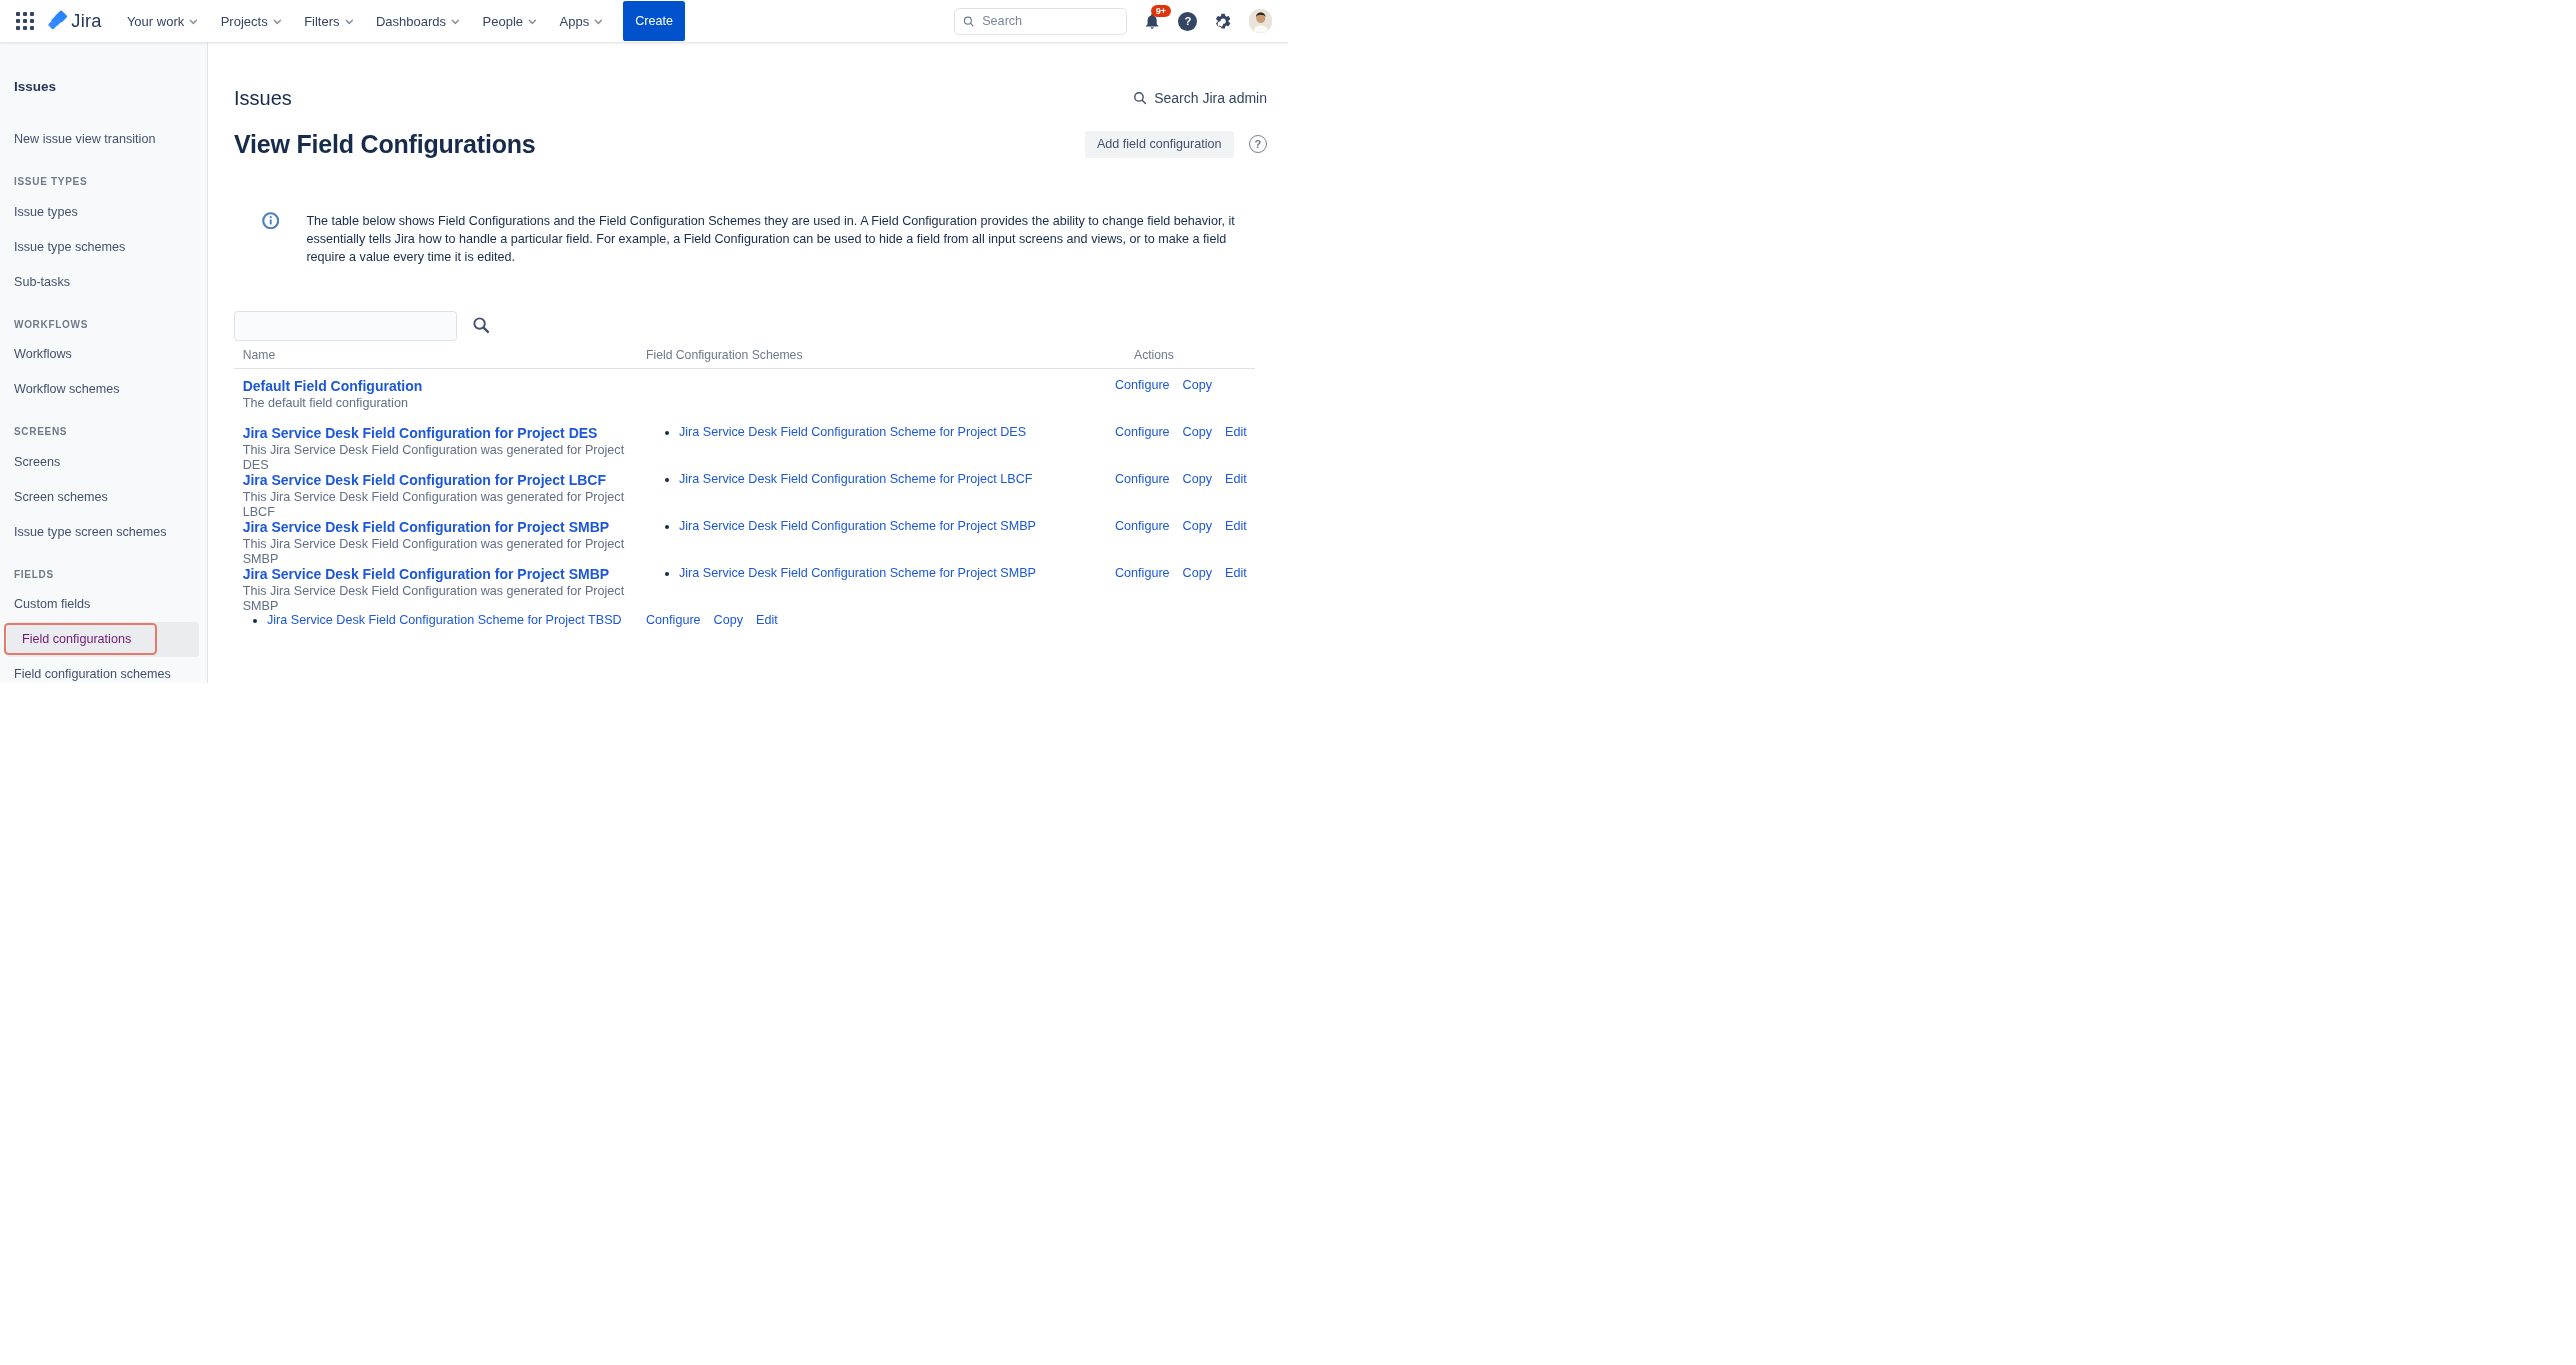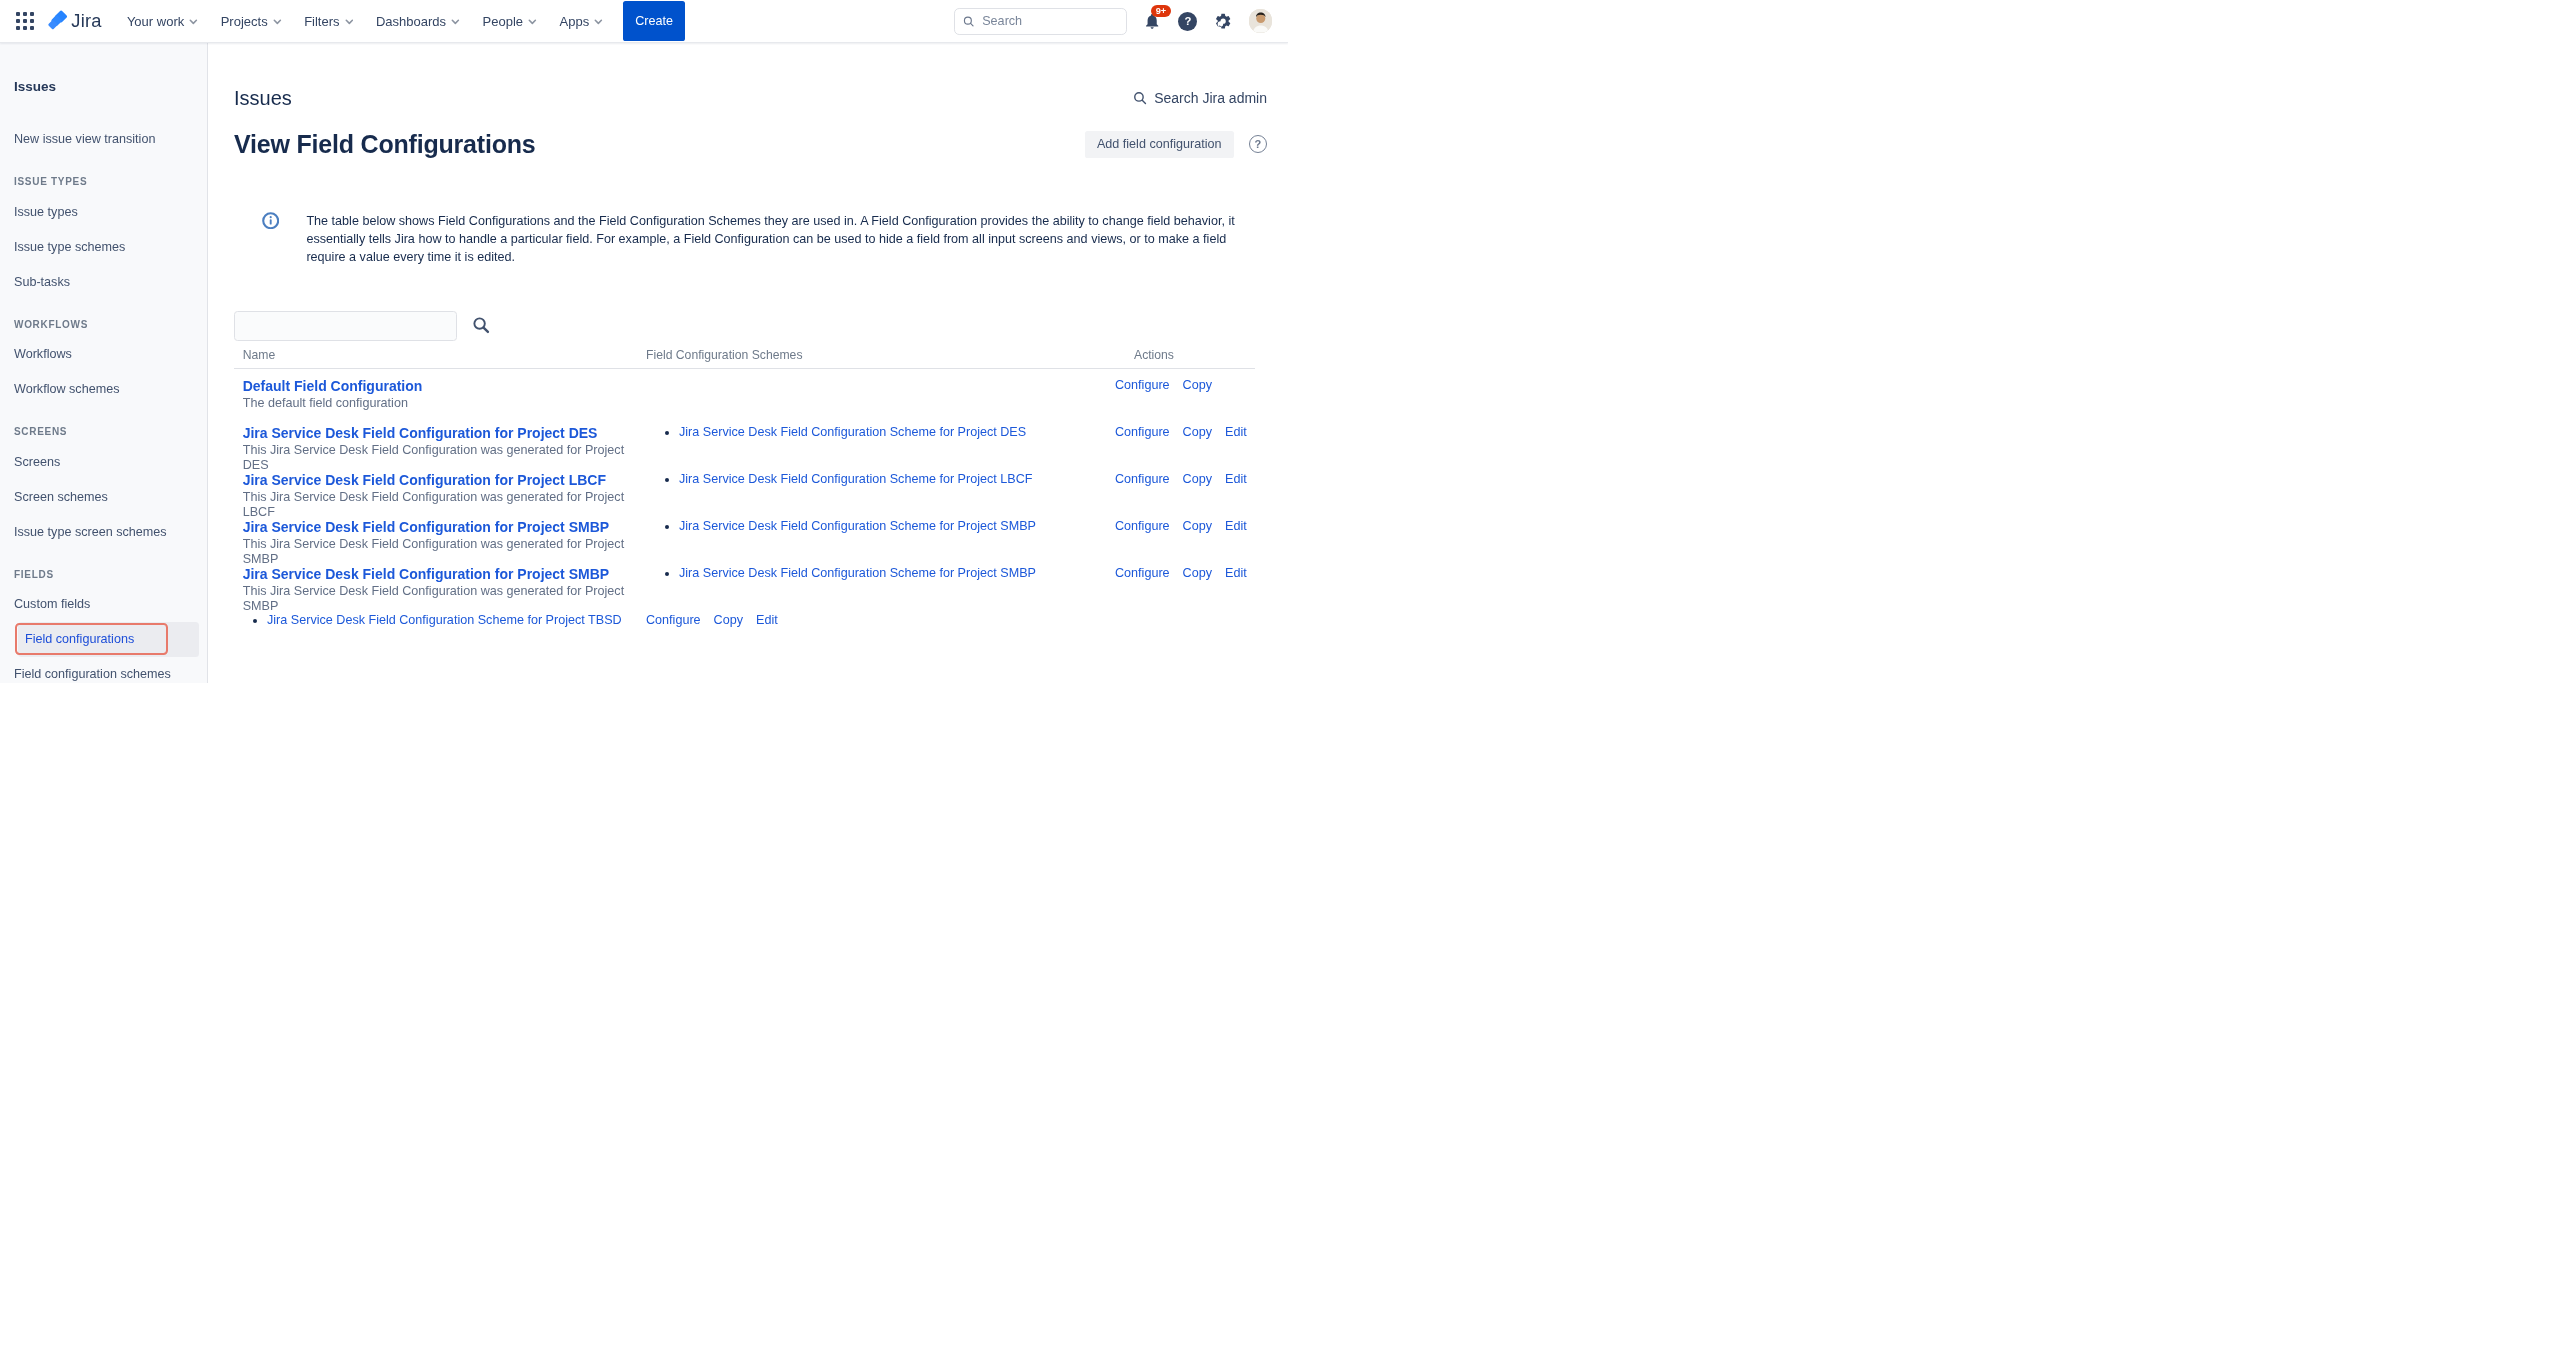--- a/index.html
+++ b/index.html
@@ -43,21 +43,21 @@
   }
   .sb-title { height:35px; display:flex; align-items:center; padding:0 14px; font-size:13.5px;
     font-weight:700; color:#253858; }
   .sb-gap { height:17.4px; }
   .sb-item { height:35px; display:flex; align-items:center; padding:0 14px; font-size:12.6px;
     color:#42526E; cursor:pointer; }
   .sb-section { height:35px; margin-top:7.8px; display:flex; align-items:center; padding:0 14px;
     font-size:10px; font-weight:700; letter-spacing:0.7px; color:#6E7A8A; }
   .sb-section + .sb-item { margin-top:-5.2px; }
   .sb-item.selected { position:relative; background:#EBECF0; border-radius:3.5px;
-    margin-left:18px; margin-right:7.8px; padding-left:7px; color:#1d4ed8; }
+    margin-left:7px; margin-right:7.8px; padding-left:15px; color:#701a75; }
   .sb-item.selected .sel-ring { position:absolute; left:-2.6px; top:0.9px; width:153px; height:32px;
     border:2.6px solid #E87A6B; border-radius:4.4px; pointer-events:none; }
   
   .main { position:absolute; top:43px; left:208px; right:0; bottom:0; background:#fff;
     padding:0 21px 0 26px; overflow:hidden; }
   .hrow1 { margin-top:40px; height:30px; display:flex; justify-content:space-between; align-items:center; }
   .h1 { font-size:20px; font-weight:500; color:#172B4D; }
   .admin-search { display:flex; align-items:center; gap:7px; font-size:14px; color:#344563; cursor:pointer; }
   .hrow2 { margin-top:15.7px; height:31px; display:flex; justify-content:space-between; align-items:center; }
   .h2 { font-size:25px; font-weight:600; color:#172B4D; letter-spacing:-0.2px; }

